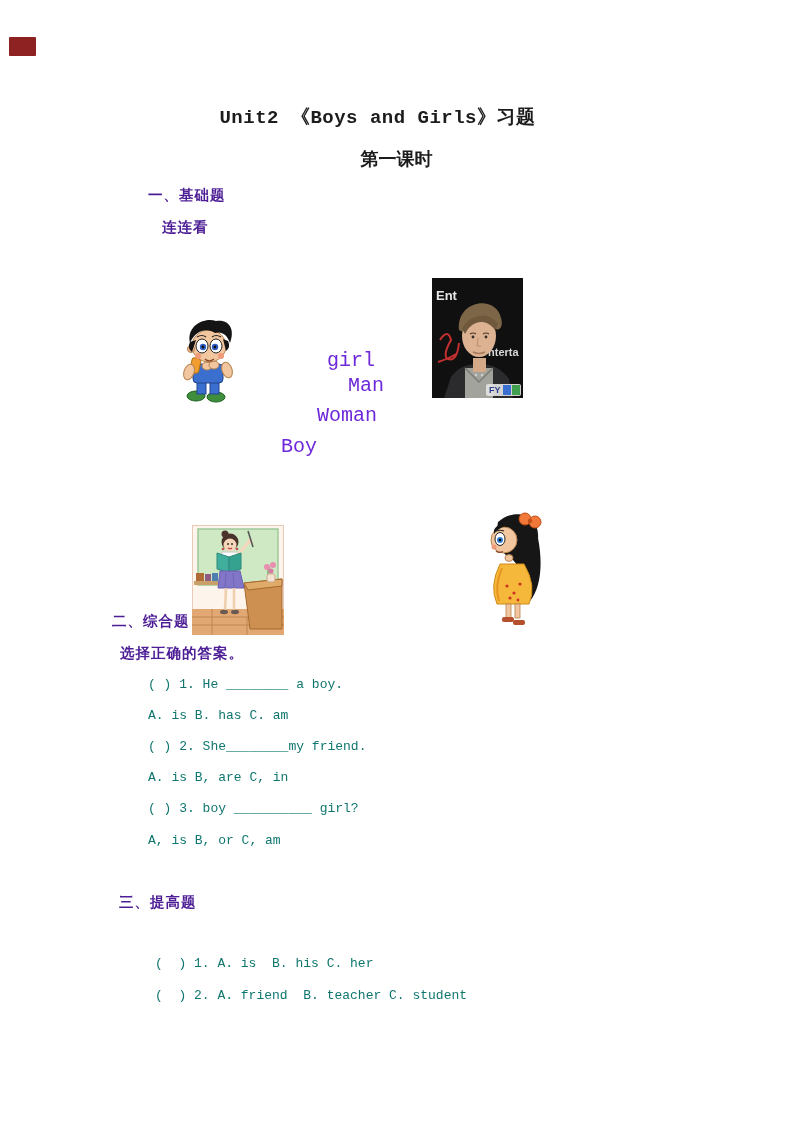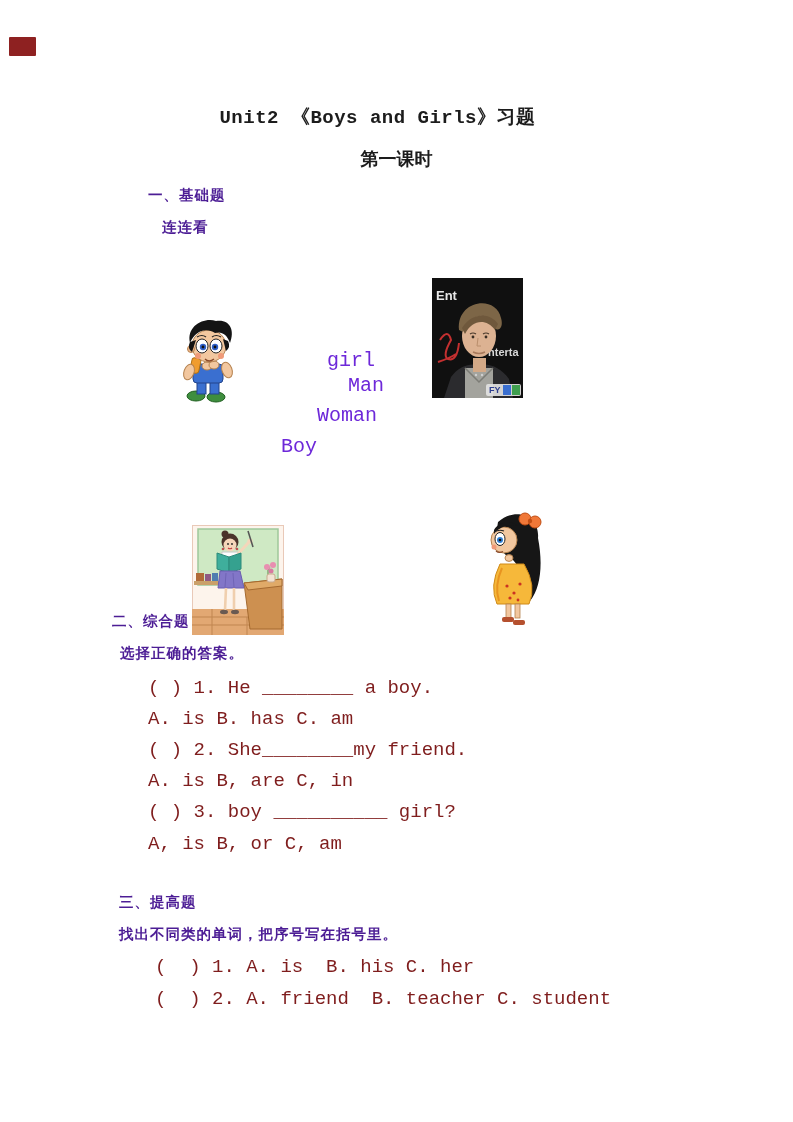--- a/index.html
+++ b/index.html
@@ -16,21 +16,21 @@
   .subtitle{left:0;right:0;top:147px;text-align:center;font-size:18px;font-weight:600;
             font-family:"Liberation Sans","DejaVu Sans",sans-serif;}
   .cjk-h{font-family:"Liberation Sans","DejaVu Sans",sans-serif;font-weight:700;
          font-size:14.5px;letter-spacing:1px;color:#4c1d95;}
   .h1a{left:148px;top:186px;}
   .h1b{left:162px;top:218px;}
   .h2a{left:112px;top:612px;}
   .h2b{left:120px;top:644px;}
   .h3a{left:119px;top:893px;}
   .h3b{left:119px;top:925px;}
-  .mono-line{font-size:19px;letter-spacing:0;color:#7f1d1d;}
+  .mono-line{font-size:13px;letter-spacing:0;color:#0f766e;}
   .q1{left:148px;top:677px;} .q2{left:148px;top:708px;} .q3{left:148px;top:739px;}
   .q4{left:148px;top:770px;} .q5{left:148px;top:801px;} .q6{left:148px;top:833px;}
   .p1{left:155px;top:956px;} .p2{left:155px;top:988px;}
   .match-word{font-size:20px;color:#6d28d9;}
   .w-girl{left:327px;top:349px;} .w-man{left:348px;top:374px;}
   .w-woman{left:273px;top:404px;margin-left:44px;} .w-boy{left:281px;top:435px;}
   .img-boy{left:178px;top:280px;width:60px;height:87px;}
   .img-man{left:432px;top:242px;width:109px;height:120px;}
   .img-teacher{left:192px;top:489px;width:92px;height:110px;}
   .img-girl{left:480px;top:472px;width:67px;height:121px;}
@@ -185,18 +185,17 @@
   <div class="abs cjk-h h2b">选择正确的答案。</div>
 
   <div class="abs mono-line q1">( ) 1. He ________ a boy.</div>
   <div class="abs mono-line q2">A. is B. has C. am</div>
   <div class="abs mono-line q3">( ) 2. She________my friend.</div>
   <div class="abs mono-line q4">A. is B, are C, in</div>
   <div class="abs mono-line q5">( ) 3. boy __________ girl?</div>
   <div class="abs mono-line q6">A, is B, or C, am</div>
 
   <div class="abs cjk-h h3a">三、提高题</div>
-  <div class="abs cjk-h h3b">找出不同类的单词，把序号写在括号里。</div>
 
   <div class="abs mono-line p1">(  ) 1. A. is  B. his C. her</div>
   <div class="abs mono-line p2">(  ) 2. A. friend  B. teacher C. student</div>
 
 </div>
 
 </body></html>

